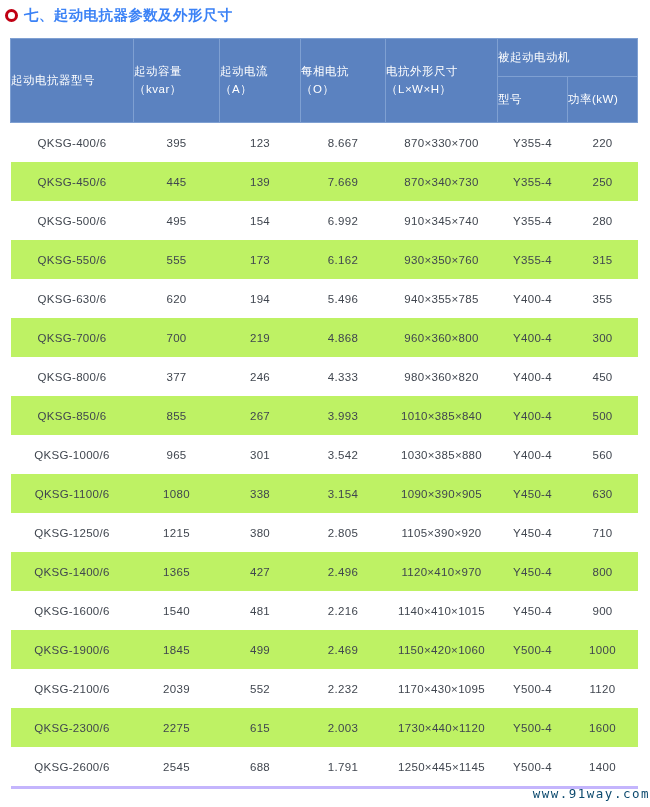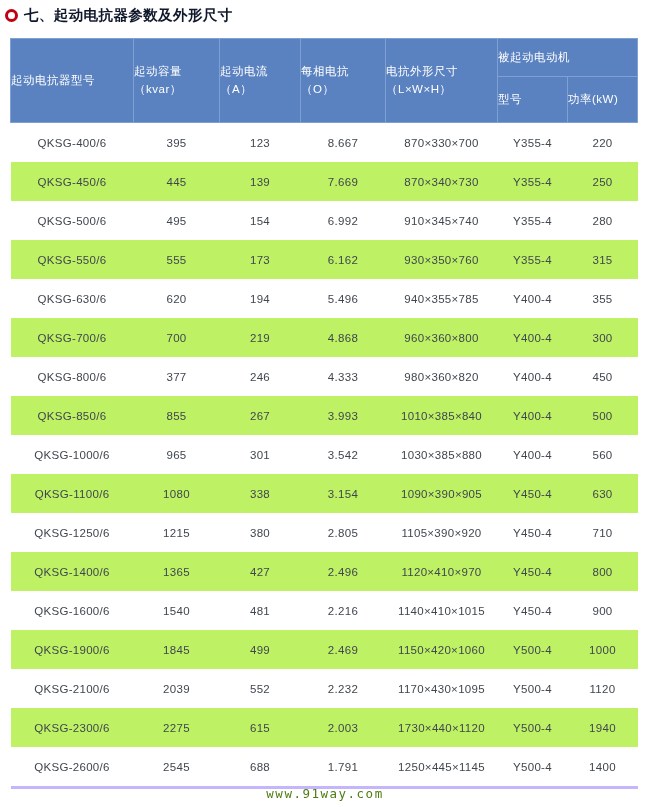--- a/index.html
+++ b/index.html
@@ -30,21 +30,21 @@
     border-radius: 50%;
     border: 3.5px solid #c00013;
     background: #ffffff;
     box-sizing: border-box;
     margin-right: 6px;
     margin-top: 1px;
   }
   .section-title .title-text {
     font-size: 14.5px;
     font-weight: bold;
-    color: #0f172a;
+    color: #3b82f6;
     letter-spacing: 0.4px;
     line-height: 1;
   }
 
   
   .table-wrap {
     position: absolute;
     left: 10px;
     top: 38px;
     width: 627px;
@@ -98,23 +98,23 @@
   col.c4 { width: 112px; }
   col.c5 { width: 70px; }
   col.c6 { width: 70px; }
 
   
   .watermark {
     position: absolute;
     left: 0;
     right: 0;
     top: 786px;
-    text-align: center;
+    text-align: right;
     font-size: 12.5px;
-    color: #4d7c0f;
+    color: #0c4a6e;
     letter-spacing: 1.5px;
     font-family: "DejaVu Sans Mono", monospace;
     user-select: none;
   }
 </style>
 </head>
 <body>
 
 <div class="section-title">
   <span class="bullet-icon"></span>
@@ -296,21 +296,21 @@
           <td>Y500-4</td>
           <td>1120</td>
         </tr>
         <tr class="even">
           <td>QKSG-2300/6</td>
           <td>2275</td>
           <td>615</td>
           <td>2.003</td>
           <td>1730×440×1120</td>
           <td>Y500-4</td>
-          <td>1940</td>
+          <td>1600</td>
         </tr>
         <tr class="odd">
           <td>QKSG-2600/6</td>
           <td>2545</td>
           <td>688</td>
           <td>1.791</td>
           <td>1250×445×1145</td>
           <td>Y500-4</td>
           <td>1400</td>
         </tr>

